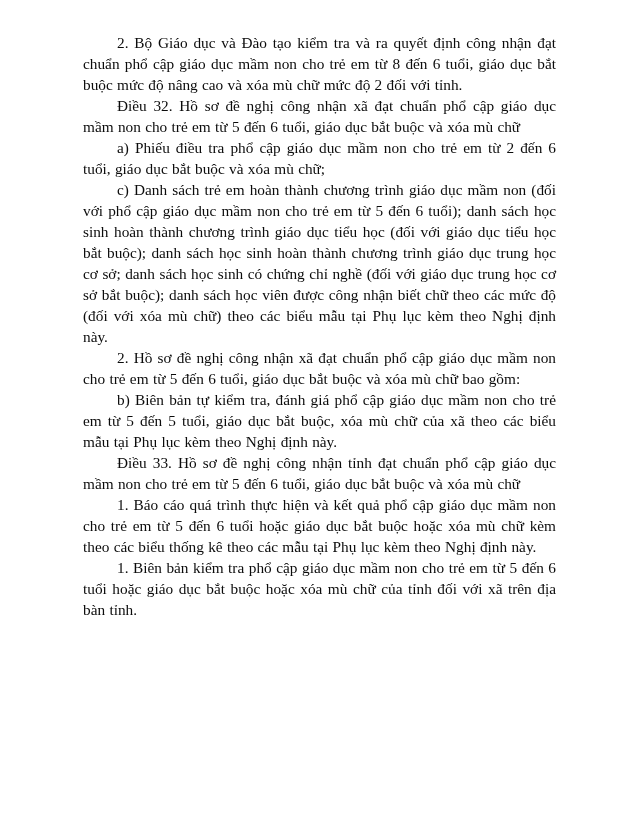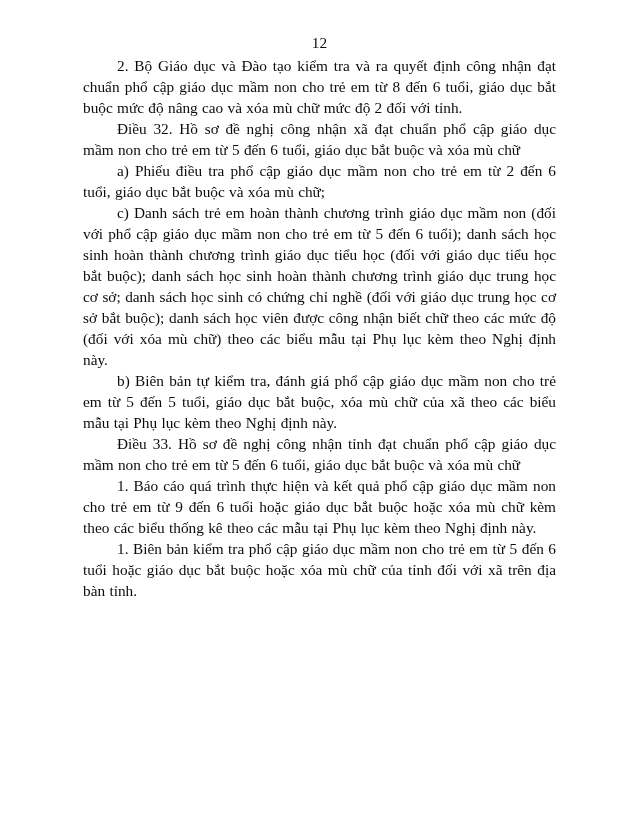--- a/index.html
+++ b/index.html
@@ -38,24 +38,24 @@
     word-spacing: 0.5px;
   }
   .content p.para.heading {
     font-weight: normal;
   }
 </style>
 </head>
 <body>
 
 <div class="page">
-  <div class="page-number">12</div>
   <div class="content" id="paragraphs">
       <p class="para">2. Bộ Giáo dục và Đào tạo kiểm tra và ra quyết định công nhận đạt chuẩn phổ cập giáo dục mầm non cho trẻ em từ 8 đến 6 tuổi, giáo dục bắt buộc mức độ nâng cao và xóa mù chữ mức độ 2 đối với tỉnh.</p>
       <p class="para heading">Điều 32. Hồ sơ đề nghị công nhận xã đạt chuẩn phổ cập giáo dục mầm non cho trẻ em từ 5 đến 6 tuổi, giáo dục bắt buộc và xóa mù chữ</p>
       <p class="para">a) Phiếu điều tra phổ cập giáo dục mầm non cho trẻ em từ 2 đến 6 tuổi, giáo dục bắt buộc và xóa mù chữ;</p>
       <p class="para">c) Danh sách trẻ em hoàn thành chương trình giáo dục mầm non (đối với phổ cập giáo dục mầm non cho trẻ em từ 5 đến 6 tuổi); danh sách học sinh hoàn thành chương trình giáo dục tiểu học (đối với giáo dục tiểu học bắt buộc); danh sách học sinh hoàn thành chương trình giáo dục trung học cơ sở; danh sách học sinh có chứng chỉ nghề (đối với giáo dục trung học cơ sở bắt buộc); danh sách học viên được công nhận biết chữ theo các mức độ (đối với xóa mù chữ) theo các biểu mẫu tại Phụ lục kèm theo Nghị định này.</p>
+      <p class="para">2. Hồ sơ đề nghị công nhận xã đạt chuẩn phổ cập giáo dục mầm non cho trẻ em từ 5 đến 6 tuổi, giáo dục bắt buộc và xóa mù chữ bao gồm:</p>
       <p class="para">b) Biên bản tự kiểm tra, đánh giá phổ cập giáo dục mầm non cho trẻ em từ 5 đến 5 tuổi, giáo dục bắt buộc, xóa mù chữ của xã theo các biểu mẫu tại Phụ lục kèm theo Nghị định này.</p>
       <p class="para heading">Điều 33. Hồ sơ đề nghị công nhận tỉnh đạt chuẩn phổ cập giáo dục mầm non cho trẻ em từ 5 đến 6 tuổi, giáo dục bắt buộc và xóa mù chữ</p>
-      <p class="para">1. Báo cáo quá trình thực hiện và kết quả phổ cập giáo dục mầm non cho trẻ em từ 9 đến 6 tuổi hoặc giáo dục bắt buộc hoặc xóa mù chữ kèm theo các biểu thống kê theo các mẫu tại Phụ lục kèm theo Nghị định này.</p>
+      <p class="para">1. Báo cáo quá trình thực hiện và kết quả phổ cập giáo dục mầm non cho trẻ em từ 5 đến 6 tuổi hoặc giáo dục bắt buộc hoặc xóa mù chữ kèm theo các biểu thống kê theo các mẫu tại Phụ lục kèm theo Nghị định này.</p>
       <p class="para">1. Biên bản kiểm tra phổ cập giáo dục mầm non cho trẻ em từ 5 đến 6 tuổi hoặc giáo dục bắt buộc hoặc xóa mù chữ của tỉnh đối với xã trên địa bàn tỉnh.</p>
     </div>
 </div>
 
 </body></html>

